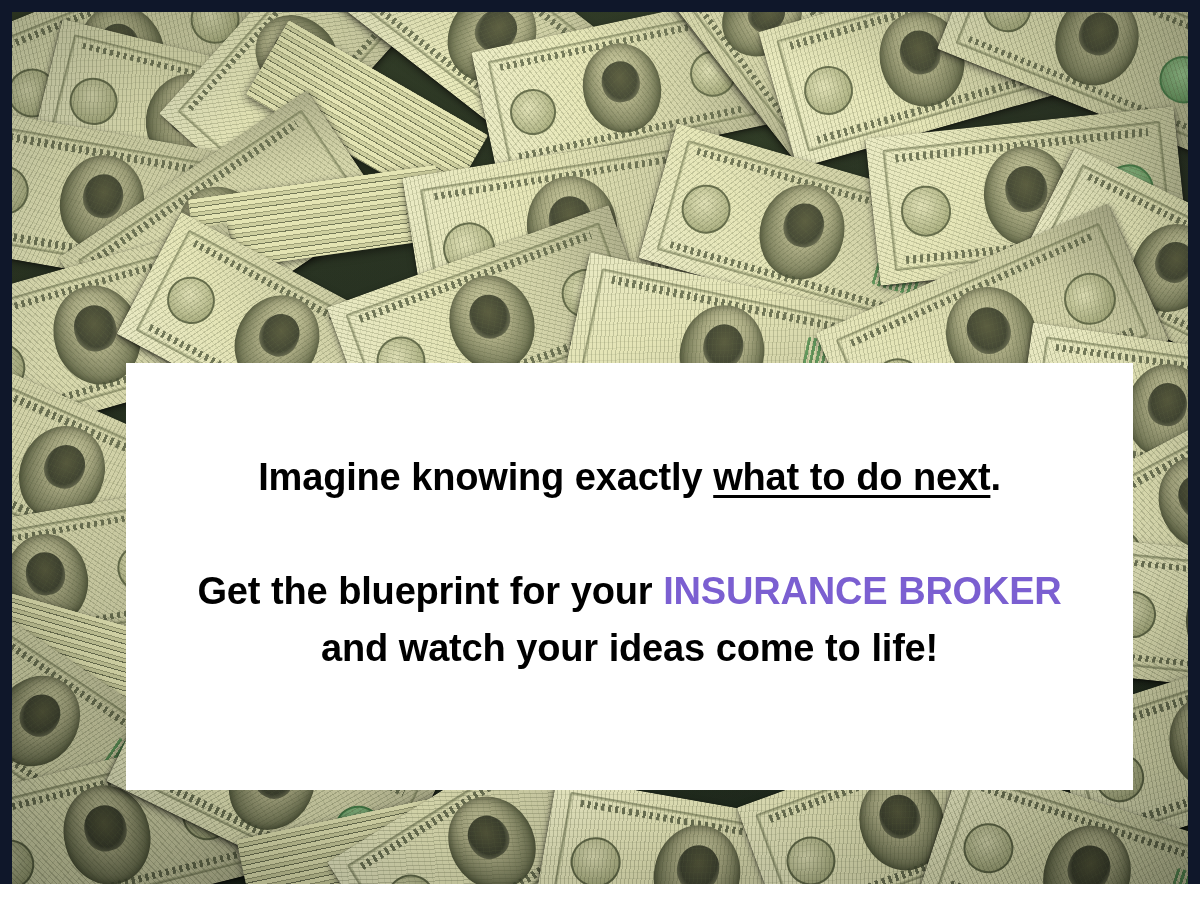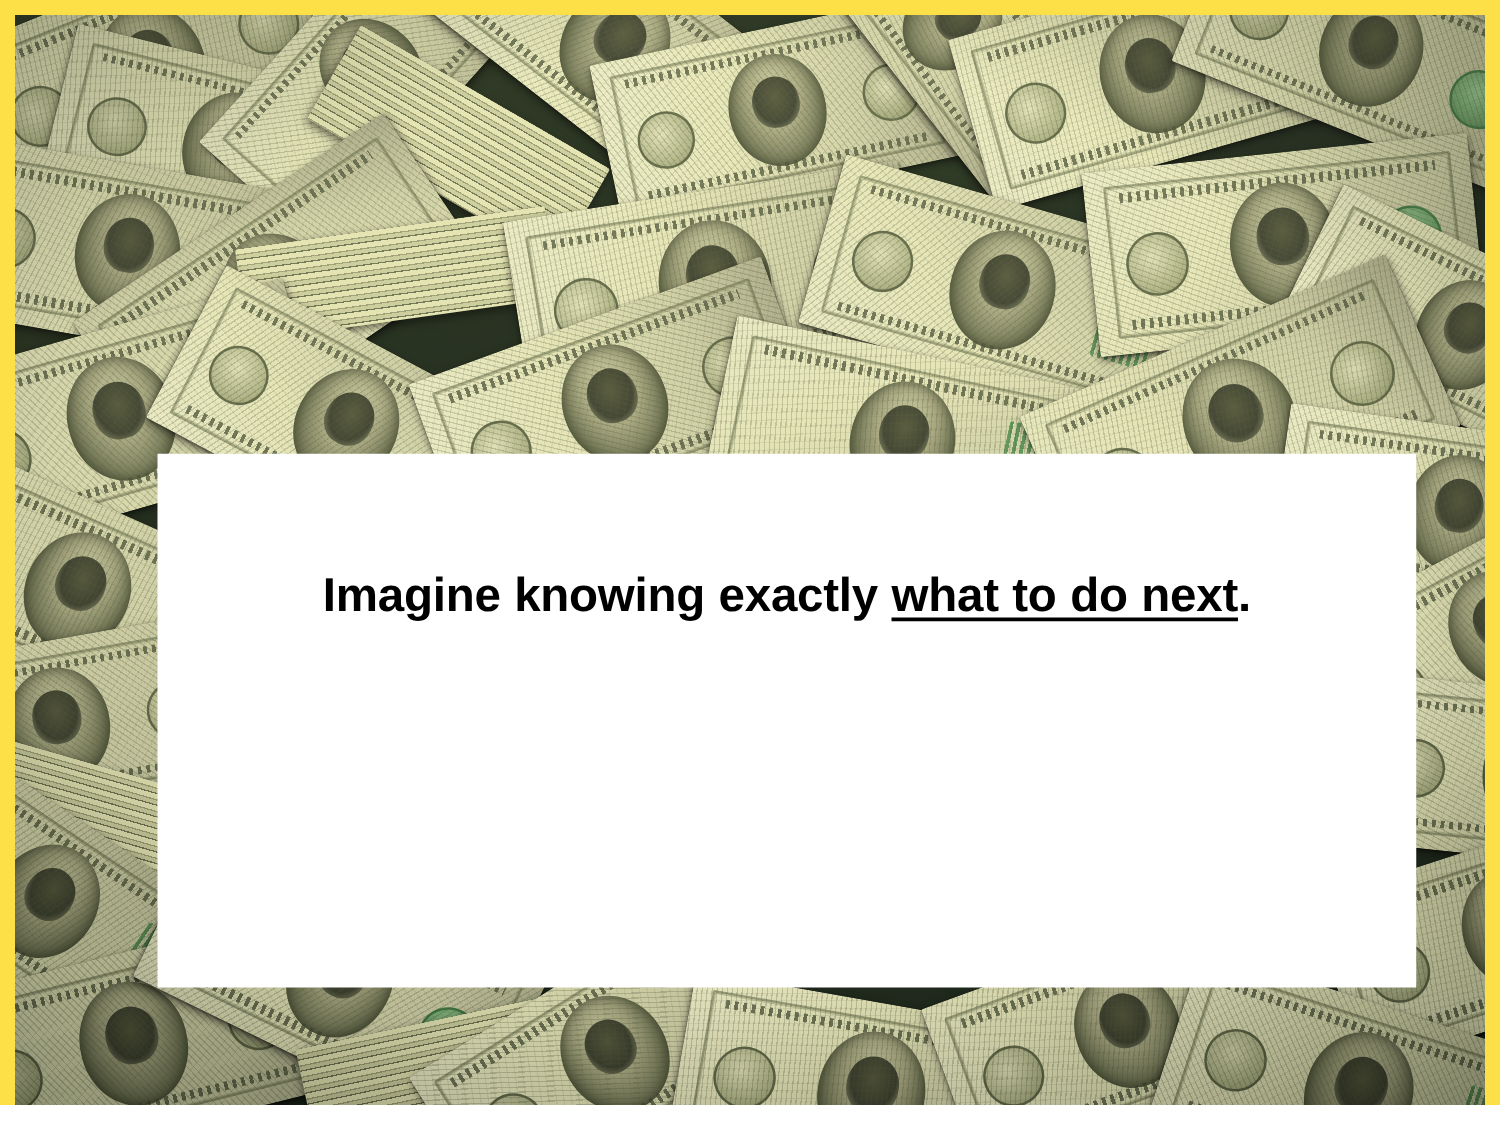--- a/index.html
+++ b/index.html
@@ -7,21 +7,21 @@
     padding: 0;
     background: #ffffff;
   }
 
   #slide {
     position: relative;
     width: 1200px;
     height: 884px;
     overflow: hidden;
     font-family: "Liberation Sans", sans-serif;
-    background: #fde047;
+    background: #0f172a;
     box-sizing: border-box;
   }
 
   
   #photo {
     position: absolute;
     left: 12px;
     top: 12px;
     width: 1176px;
     height: 876px;
@@ -455,15 +455,18 @@
     </div>
 
     <div id="grade"></div>
     <div id="grade2"></div>
   </div>
 
   <div id="card">
     <p class="para">
       <span>Imagine knowing exactly </span><span class="u">what to do next</span><span>.</span>
     </p>
+    <p class="para second">
+      <span>Get the blueprint for your </span><span class="accent">INSURANCE BROKER</span><span> and watch your ideas come to life!</span>
+    </p>
   </div>
 
 </div>
 
 </body></html>

